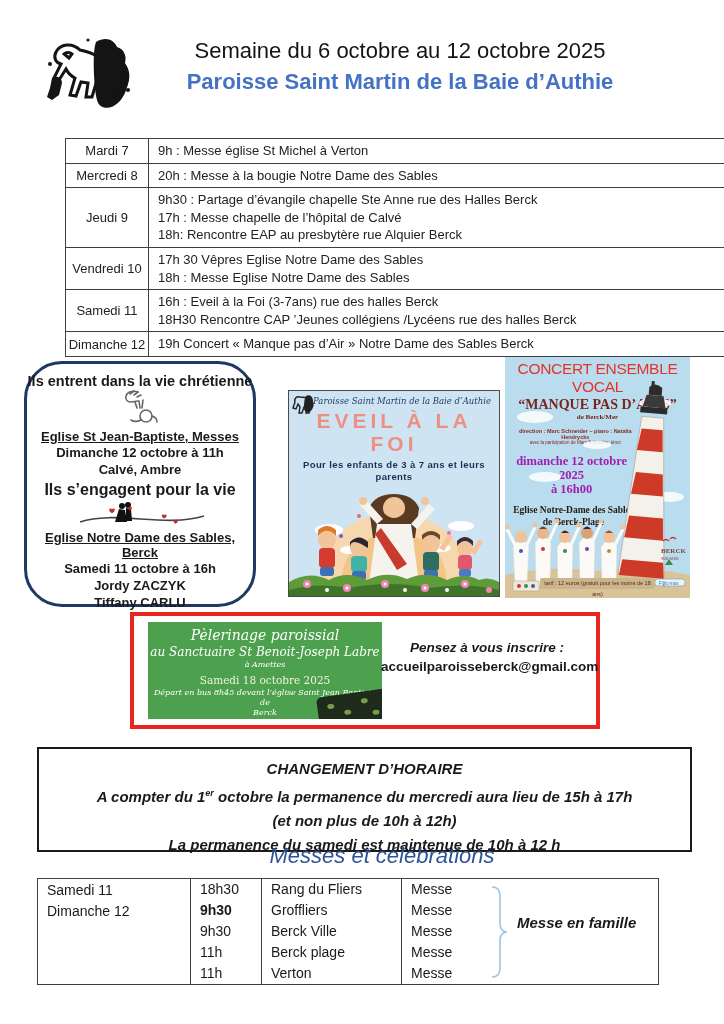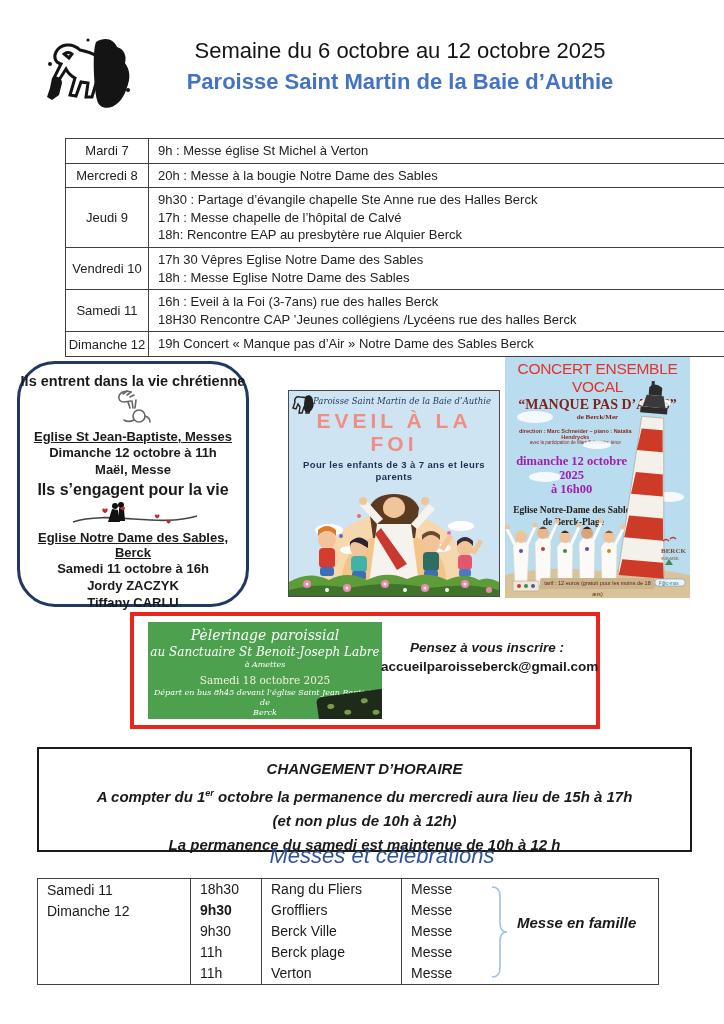--- a/index.html
+++ b/index.html
@@ -14,21 +14,21 @@
   #parish-title{font-size:22px;font-weight:bold;color:#4472C4;margin-top:5px;}
 
   
   #sched{left:37px;top:138px;width:713px;border-collapse:collapse;position:absolute;margin-left:28px;}
   #sched td{border:1.4px solid #3f3f3f;font-size:13px;color:#222;}
   #sched td.day{width:78px;text-align:center;vertical-align:middle;padding:2px 2px;}
   #sched td.evt{padding:3px 2px 3px 9px;}
   #sched td.evt div{line-height:17.6px;}
 
   
-  #vie-box{left:17px;top:361px;width:226px;height:231px;border:3px solid #1F3864;
+  #vie-box{left:24px;top:361px;width:226px;height:231px;border:3px solid #1F3864;
            border-radius:38px;text-align:center;padding-top:9px;}
   #vie-box .t1{font-size:14.5px;font-weight:bold;}
   #vie-box .church{font-size:13px;font-weight:bold;text-decoration:underline;}
   #vie-box .line{font-size:13px;font-weight:bold;line-height:17px;}
   #vie-box .t2{font-size:16px;font-weight:bold;margin:3px 0 1px;}
 
   
   #eveil{left:288px;top:390px;width:210px;height:205px;background:#CFE4F2;border:1px solid #4a4a4a;
          text-align:center;overflow:hidden;}
   #eveil .parish{font-family:"DejaVu Serif",serif;font-style:italic;font-size:8.5px;color:#243a5e;
@@ -162,21 +162,21 @@
       <g fill="none" stroke="#666" stroke-width="1.6" stroke-linecap="round">
         <path d="M30 3 C25 1 19 3 18 7 c-1 3 1 6 5 6 l7-1"></path>
         <path d="M22 5 l4-3 M26 6 l4-3 M29 8 l4-2"></path>
         <path d="M27 13 l2 6 M31 12 l1 7 M35 11 l-1 8"></path>
         <circle cx="38" cy="27" r="6"></circle>
         <path d="M33 31 c-4 2-7 2-10 0 M44 27 c3 1 5 3 5 6"></path>
       </g>
     </svg>
     <div class="church">Eglise St Jean-Baptiste, Messes</div>
     <div class="line">Dimanche 12 octobre à 11h</div>
-    <div class="line">Maël, Messe</div>
+    <div class="line">Calvé, Ambre</div>
     <div class="t2">Ils s’engagent pour la vie</div>
     <svg width="140" height="26" viewBox="0 0 140 26">
       <path d="M10 22 C45 10 95 28 134 16" fill="none" stroke="#444" stroke-width="1.6"></path>
       <g fill="#111">
         <circle cx="52" cy="6" r="3"></circle>
           <circle cx="58" cy="5" r="3"></circle>
         <path d="M49 9 l6 1 2 12 -12 0 z"></path>
         <path d="M56 8 l5 1 1 12 -6 0 z"></path>
       </g>
       <g fill="#C22A2A">

